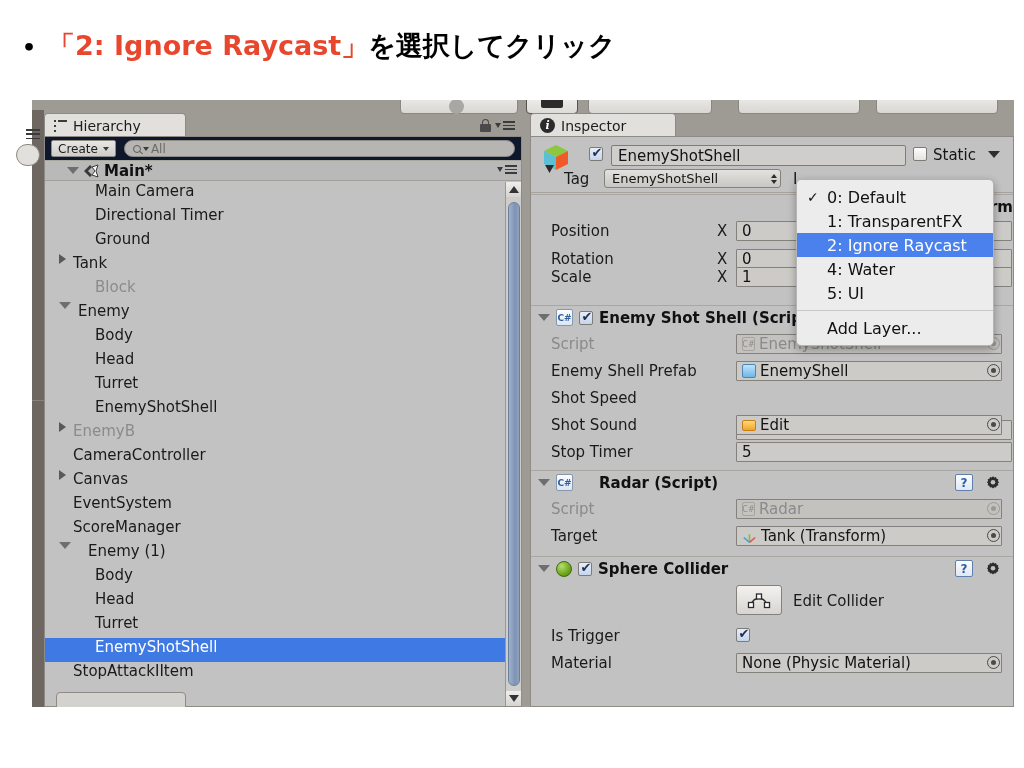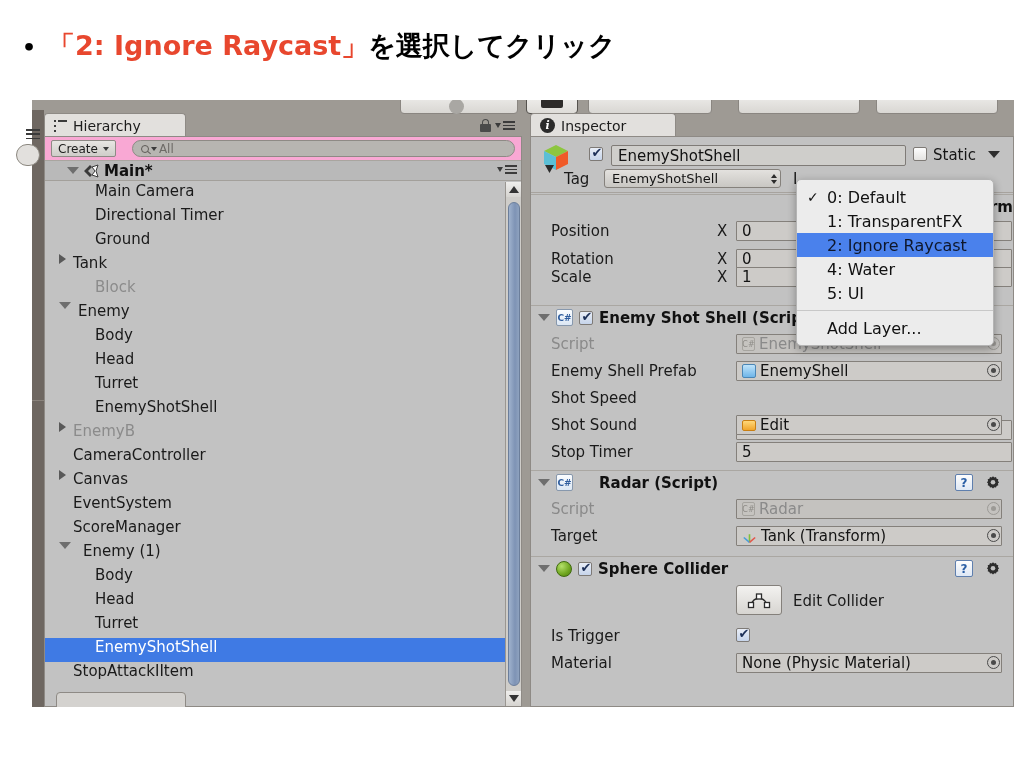--- a/index.html
+++ b/index.html
@@ -91,22 +91,22 @@
     width: 15px; height: 15px; border-radius: 50%;
     background: #2b2b2b; color: #fff;
     font-size: 11px; font-weight: bold; font-style: italic;
     display: flex; align-items: center; justify-content: center;
     font-family: "DejaVu Serif", "Liberation Serif", serif;
   }
 
   
   .hier-toolbar {
     position: absolute; left: 0; top: 0; right: 0; height: 24px;
-    background: #f9a8d4;
-    display: flex; align-items: center; gap: 16px;
+    background: #0f172a;
+    display: flex; align-items: center; gap: 8px;
     padding: 8px 6px;
     border-bottom: 1px solid #a9a59f;
   }
   .create-btn {
     height: 17px; padding: 0 6px;
     background: linear-gradient(#e8e6e3, #cfcdc9);
     border: 1px solid #8e8a85; border-radius: 2px;
     font-size: 12px; color: #1c1c1c;
     display: flex; align-items: center; gap: 5px;
   }
@@ -325,21 +325,21 @@
     border-radius: 5px;
     box-shadow: 0 3px 9px rgba(0,0,0,0.33);
     padding: 5px 0;
     z-index: 50;
   }
   .popup-item {
     height: 24px; display: flex; align-items: center;
     padding-left: 30px; position: relative;
     font-size: 16px; color: #111; white-space: nowrap;
   }
-  .popup-item.sel { background: #4a81ec; color: #0f172a; }
+  .popup-item.sel { background: #4a81ec; color: #ffffff; }
   .popup-item .tick {
     position: absolute; left: 10px; font-size: 14px; color: #111;
   }
   .popup-sep { height: 1px; background: #c8c8c8; margin: 5px 0; }
 
   .bottom-tab {
     position: absolute; left: 46px; bottom: -10px;
     width: 130px; height: 22px;
     background: #d4d2cf; border: 1px solid #8e8a85;
     border-radius: 4px 4px 0 0;
@@ -508,21 +508,21 @@
             <span style="margin-left: 7px;">EventSystem</span>
           </div>
           <div class="tree-row">
             <span style="width: 14px; flex: 0 0 auto;"></span>
             <span class="tri none"></span>
             <span style="margin-left: 7px;">ScoreManager</span>
           </div>
           <div class="tree-row">
             <span style="width: 14px; flex: 0 0 auto;"></span>
             <span class="tri open"></span>
-            <span style="margin-left: 12px;">Enemy (1)</span>
+            <span style="margin-left: 17px;">Enemy (1)</span>
           </div>
           <div class="tree-row">
             <span style="width: 36px; flex: 0 0 auto;"></span>
             <span class="tri none"></span>
             <span style="margin-left: 7px;">Body</span>
           </div>
           <div class="tree-row">
             <span style="width: 36px; flex: 0 0 auto;"></span>
             <span class="tri none"></span>
             <span style="margin-left: 7px;">Head</span>

